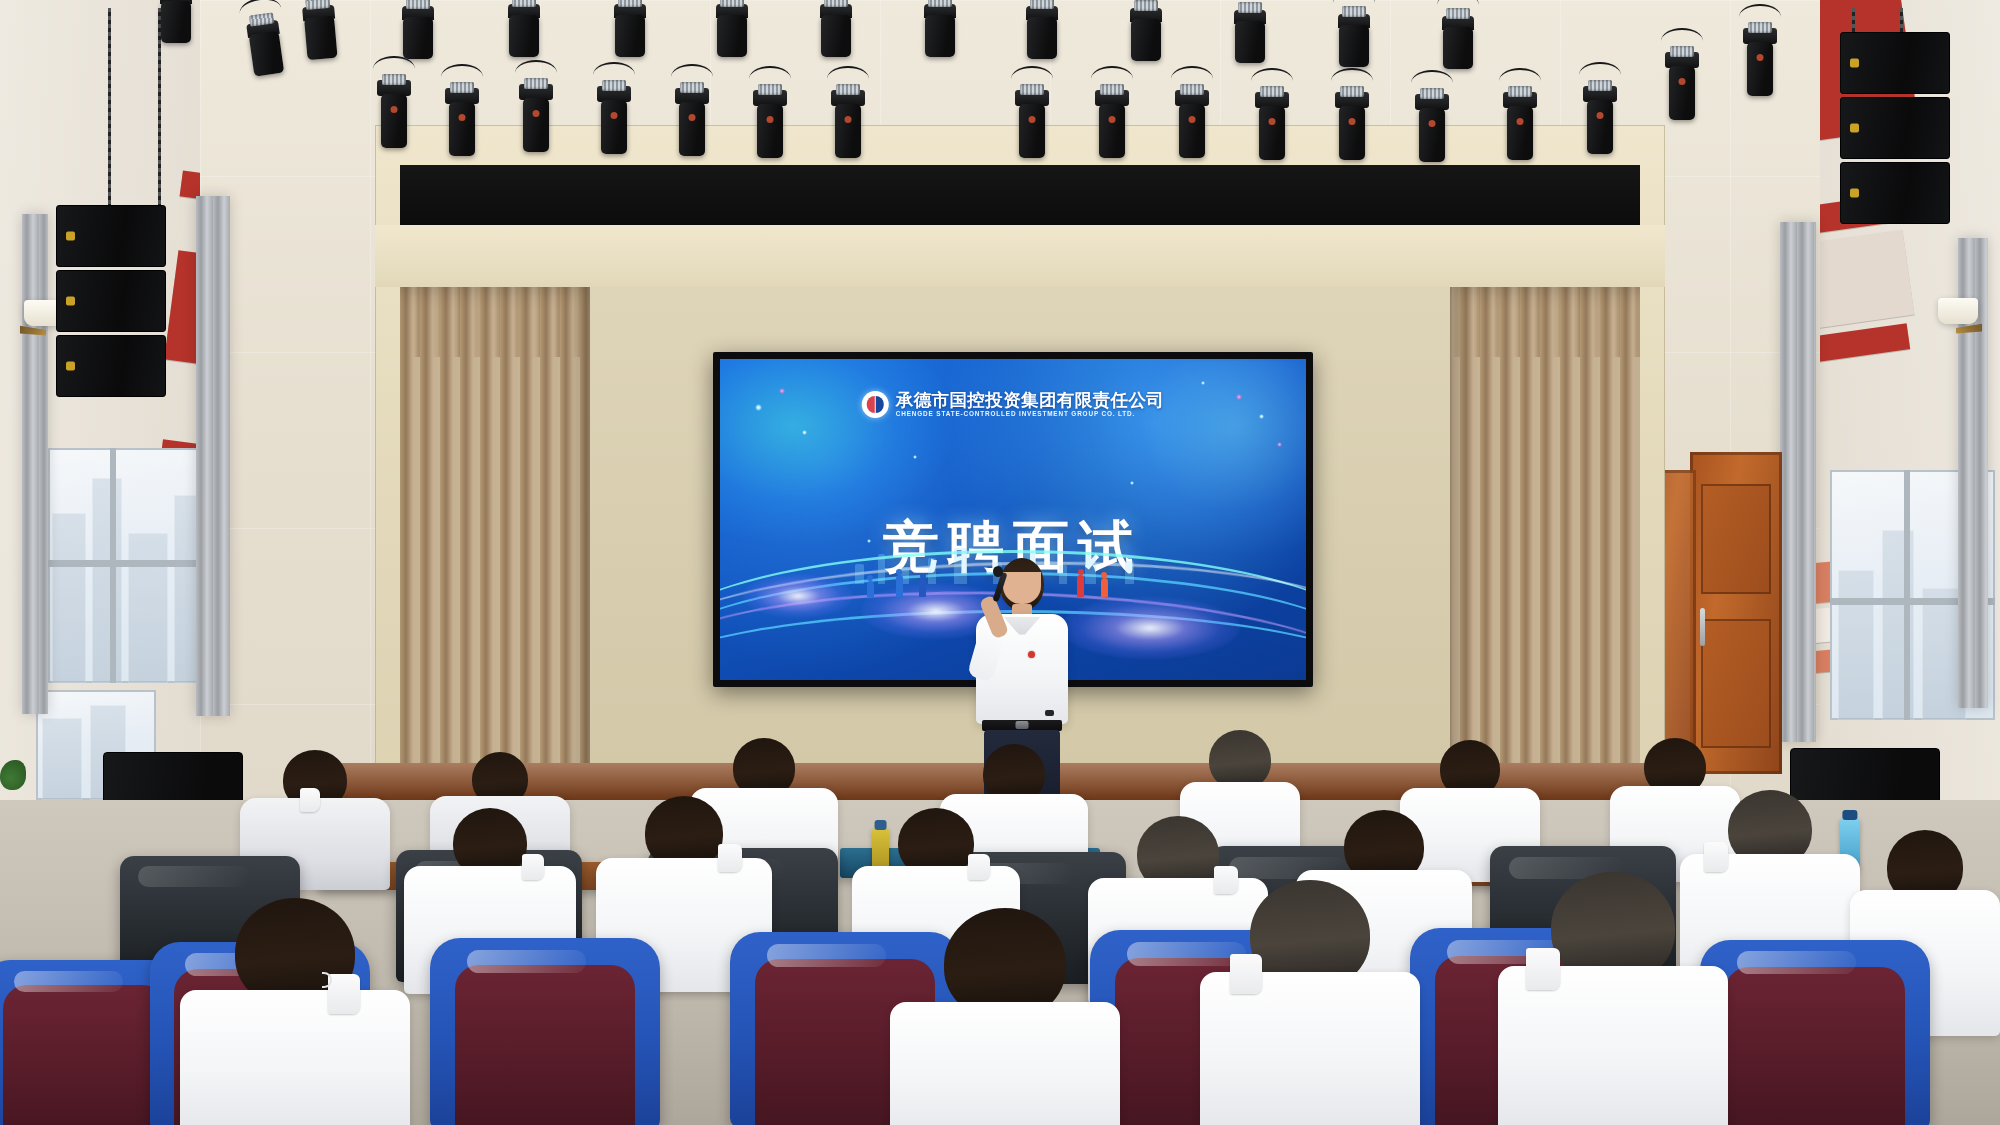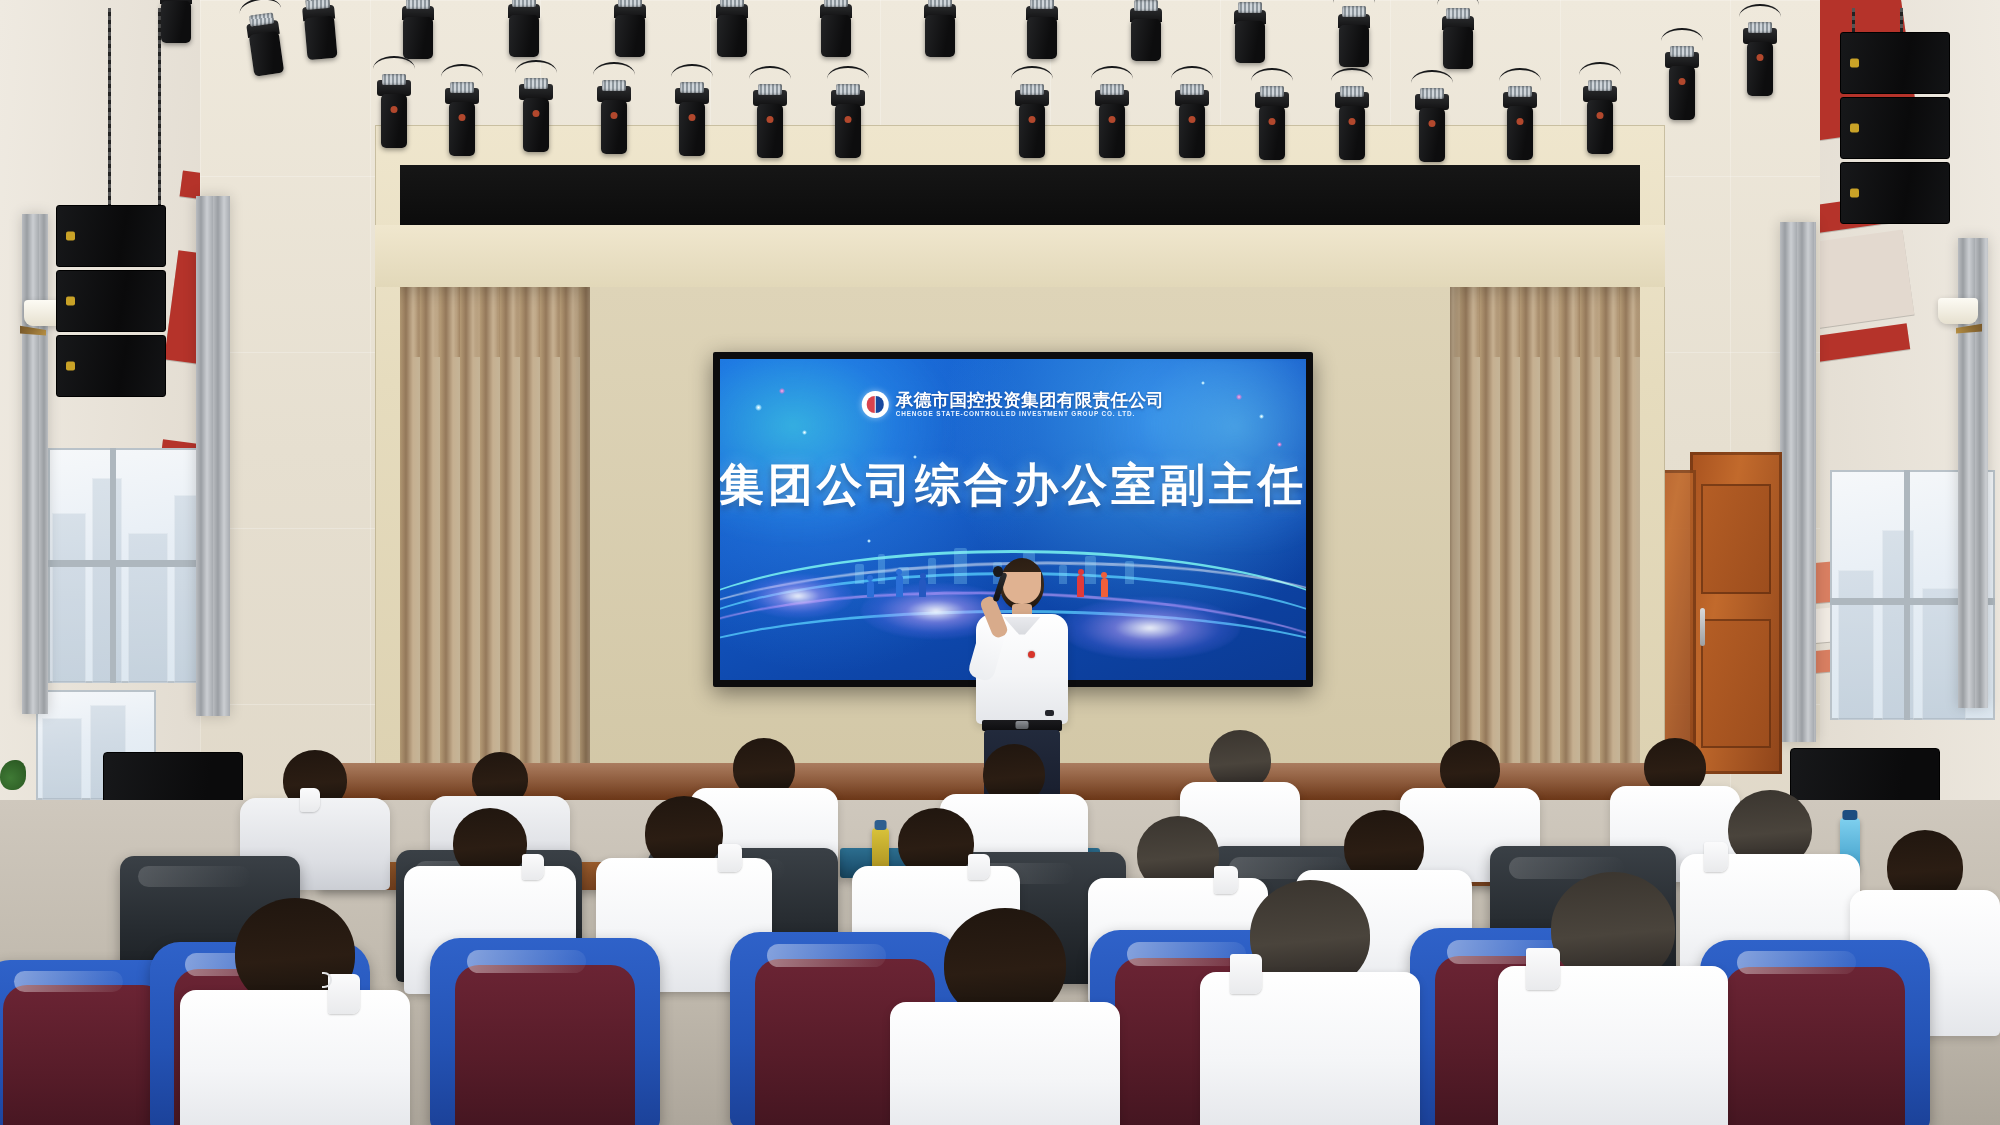--- a/index.html
+++ b/index.html
@@ -625,21 +625,21 @@
       <div class="sparkle" style="left:25%;top:56%;width:4px;height:4px;"></div>
 
       <div class="logo-row">
         <div class="logo-mark"></div>
         <div class="logo-txt">
           <div class="logo-cn">承德市国控投资集团有限责任公司</div>
           <div class="logo-en">CHENGDE STATE-CONTROLLED INVESTMENT GROUP CO. LTD.</div>
         </div>
       </div>
 
-      <div class="slide-title1">集团公司综合办公室副主任</div>
+      <div class="slide-title2">竞聘面试</div>
 
       <div class="ribbon-band">
         <div class="ribbon" style="top:18px;  height:190px;"></div>
         <div class="ribbon b2" style="top:40px;  height:175px;"></div>
         <div class="ribbon b3" style="top:60px;  height:160px; transform:rotate(1.5deg);"></div>
         <div class="ribbon b4" style="top:30px;  height:150px; transform:rotate(-1.2deg);"></div>
         <div class="ribbon b2" style="top:78px;  height:130px;"></div>
         <div class="burst" style="left:24%;top:34%;width:150px;height:56px;"></div>
         <div class="burst" style="left:58%;top:44%;width:180px;height:62px;"></div>
         <div class="burst" style="left:4%; top:28%;width:110px;height:44px;"></div>

